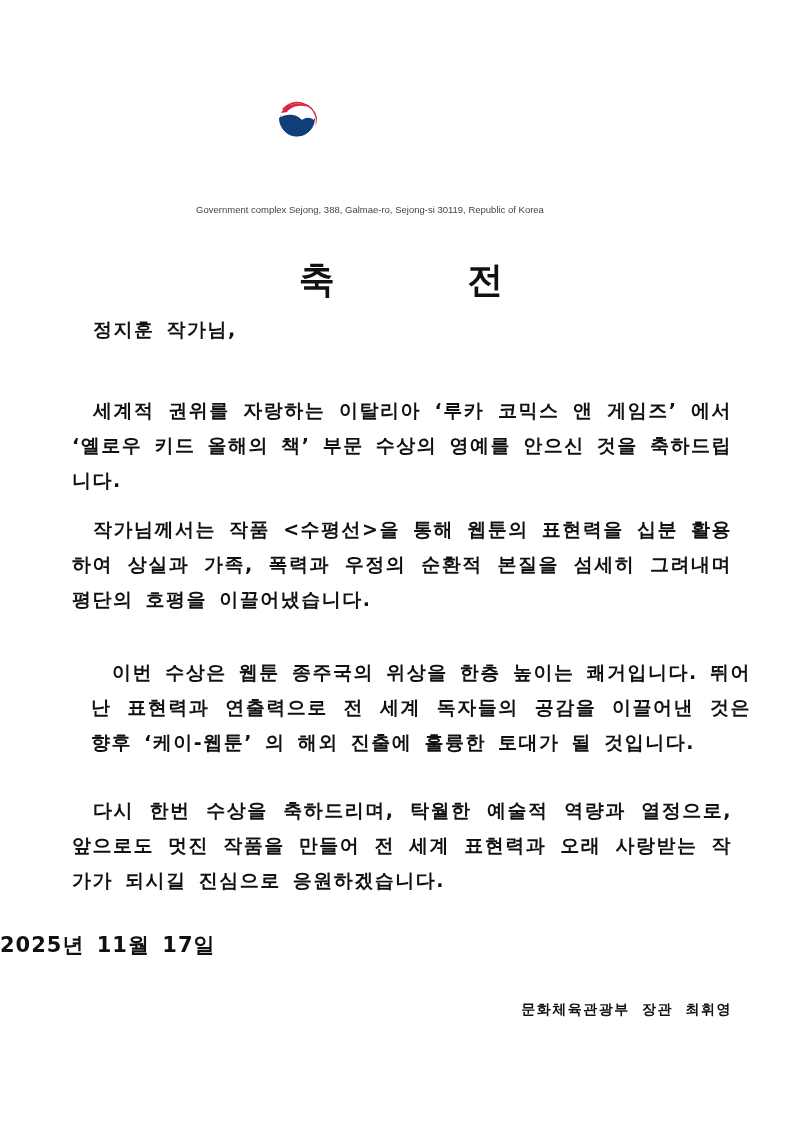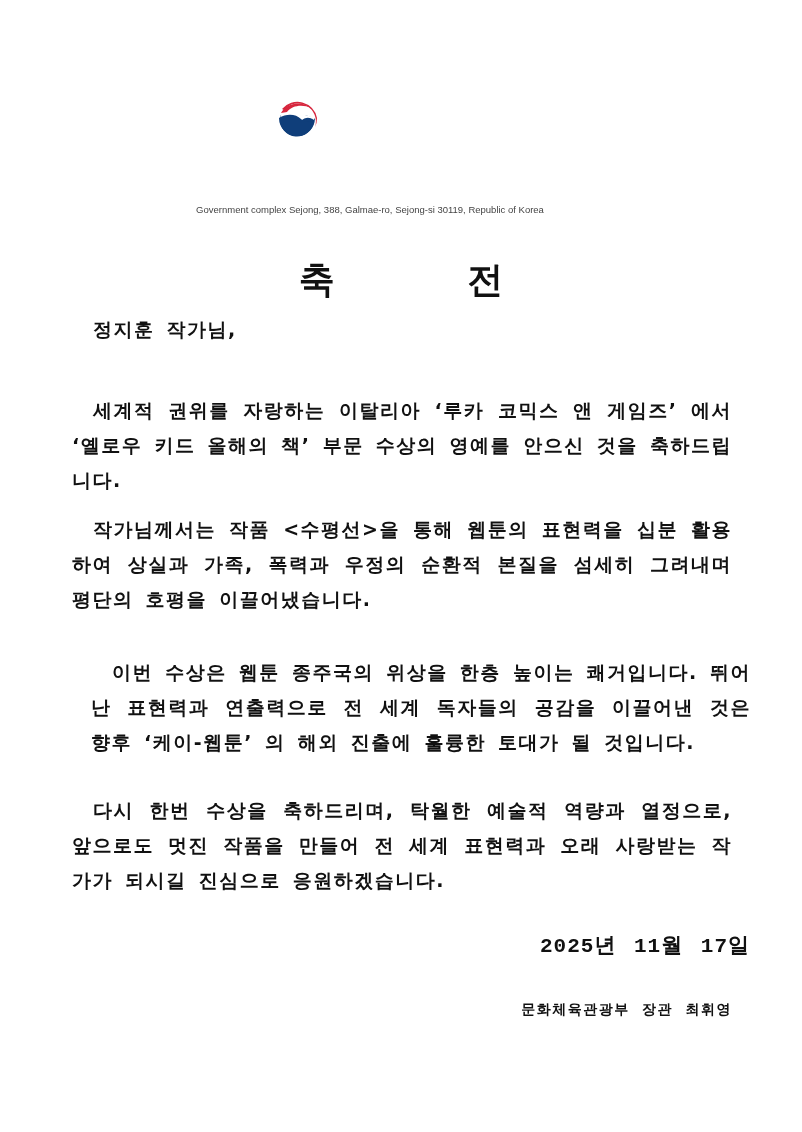--- a/index.html
+++ b/index.html
@@ -91,26 +91,25 @@
     .para1 { top: 393px; }
     .para2 { top: 512px; }
     .para3 { top: 655px; margin-left: 19px; }
     .para4 { top: 793px; }
     .indent { text-indent: 21px; }
     .date {
       position: absolute;
       left: 0;
       width: 750px;
       top: 931px;
-      text-align: right;
+      text-align: left;
       font-size: 21px;
       font-weight: bold;
       letter-spacing: 1px;
       word-spacing: 4px;
-      font-family: Liberation Mono, monospace;
     }
     .signature {
       position: absolute;
       right: 70px;
       top: 1001px;
       font-size: 14px;
       font-weight: bold;
       letter-spacing: 1.5px;
       word-spacing: 6px;
     }

